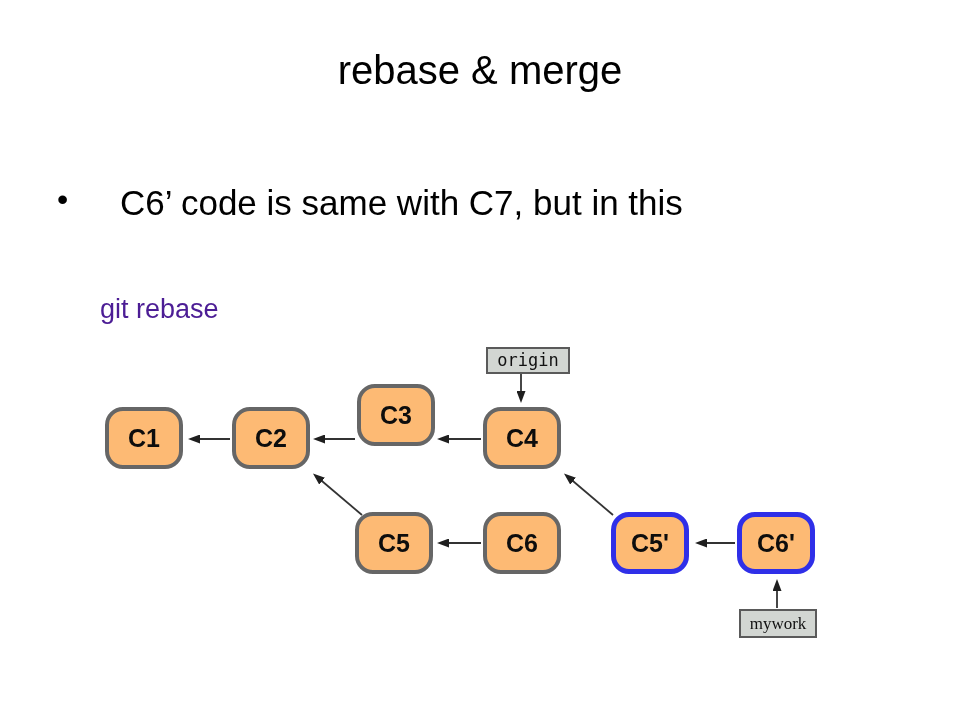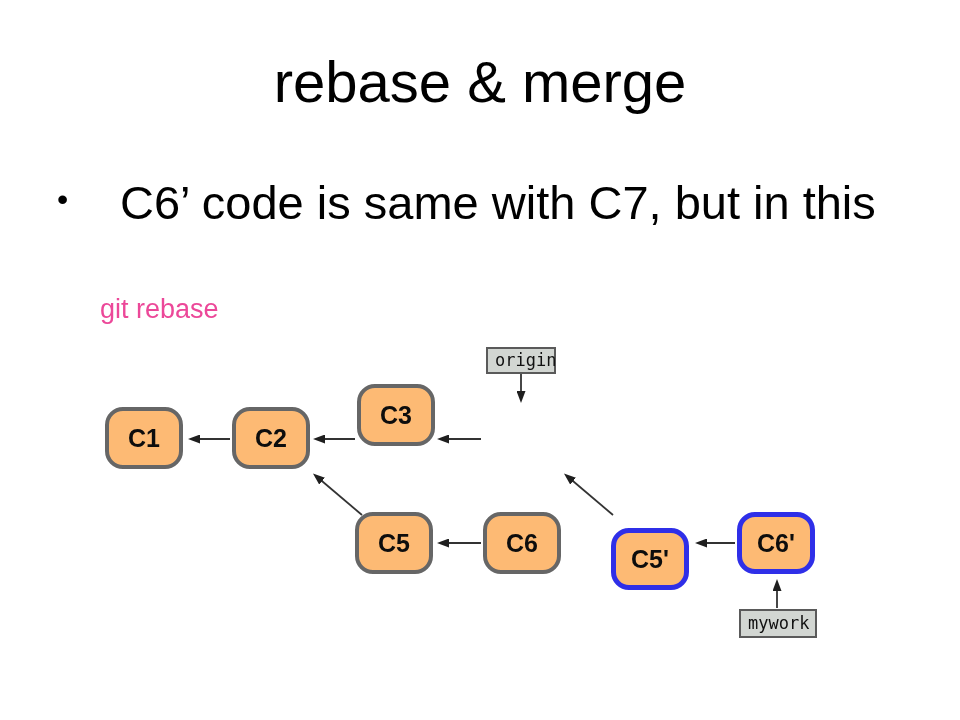--- a/index.html
+++ b/index.html
@@ -13,51 +13,51 @@
     color: #000;
   }
 
   
   .title {
     position: absolute;
     top: 48px;
     left: 0;
     width: 100%;
     text-align: center;
-    font-size: 58px;
+    font-size: 40px;
     font-weight: 400;
     letter-spacing: 0px;
     color: #000;
   }
 
   
   .bullet-marker {
     position: absolute;
     left: 57px;
     top: 183px;
     font-size: 32px;
     line-height: 32px;
   }
   .bullet-text {
     position: absolute;
     left: 120px;
     top: 178px;
     width: 760px;
-    font-size: 47px;
+    font-size: 35px;
     line-height: 50px;
     color: #000;
   }
 
   
   .diagram-caption {
     position: absolute;
     left: 100px;
     top: 294px;
     font-size: 27px;
-    color: #ec4899;
+    color: #4c1d95;
   }
 
   
   .node {
     position: absolute;
     width: 78px;
     height: 62px;
     box-sizing: border-box;
     background: #fdba74;
     border: 4px solid #666666;
@@ -121,39 +121,42 @@
     <line x1="355" y1="439" x2="317" y2="439" marker-end="url(#arrow)"></line>
     <line x1="481" y1="439" x2="441" y2="439" marker-end="url(#arrow)"></line>
     <line x1="481" y1="543" x2="441" y2="543" marker-end="url(#arrow)"></line>
     <line x1="735" y1="543" x2="699" y2="543" marker-end="url(#arrow)"></line>
     <line x1="362" y1="515" x2="316" y2="476" marker-end="url(#arrow)"></line>
     <line x1="613" y1="515" x2="567" y2="476" marker-end="url(#arrow)"></line>
     <line x1="521" y1="374" x2="521" y2="399" marker-end="url(#arrow)"></line>
     <line x1="777" y1="608" x2="777" y2="583" marker-end="url(#arrow)"></line>
   </svg>
 
-  <div class="ref" style="left:486px; top:347px; width:70px; height:27px;">origin</div>
-  <div class="ref" style="left:739px; top:609px; width:78px; height:29px; line-height:25px;">mywork</div>
+  <div class="ref" style="left:486px; top:347px; width:84px; height:27px;">origin</div>
+  <div class="ref" style="left:739px; top:609px; width:78px; height:29px; line-height:25px;font-family:Liberation Serif, serif;">mywork</div>
 
   <div class="node" style="left:105px; top:407px;">
     <span>C1</span>
   </div>
   <div class="node" style="left:232px; top:407px;">
     <span>C2</span>
   </div>
   <div class="node" style="left:357px; top:384px;">
     <span>C3</span>
   </div>
+  <div class="node" style="left:483px; top:407px;">
+    <span>C4</span>
+  </div>
 
   <div class="node" style="left:355px; top:512px;">
     <span>C5</span>
   </div>
   <div class="node" style="left:483px; top:512px;">
     <span>C6</span>
   </div>
-  <div class="node highlight" style="left:611px; top:528px;align-items:center;">
+  <div class="node highlight" style="left:611px; top:512px;align-items:center;">
     <span>C5'</span>
   </div>
   <div class="node highlight" style="left:737px; top:512px;">
     <span>C6'</span>
   </div>
 
 </div>
 
 </body></html>

